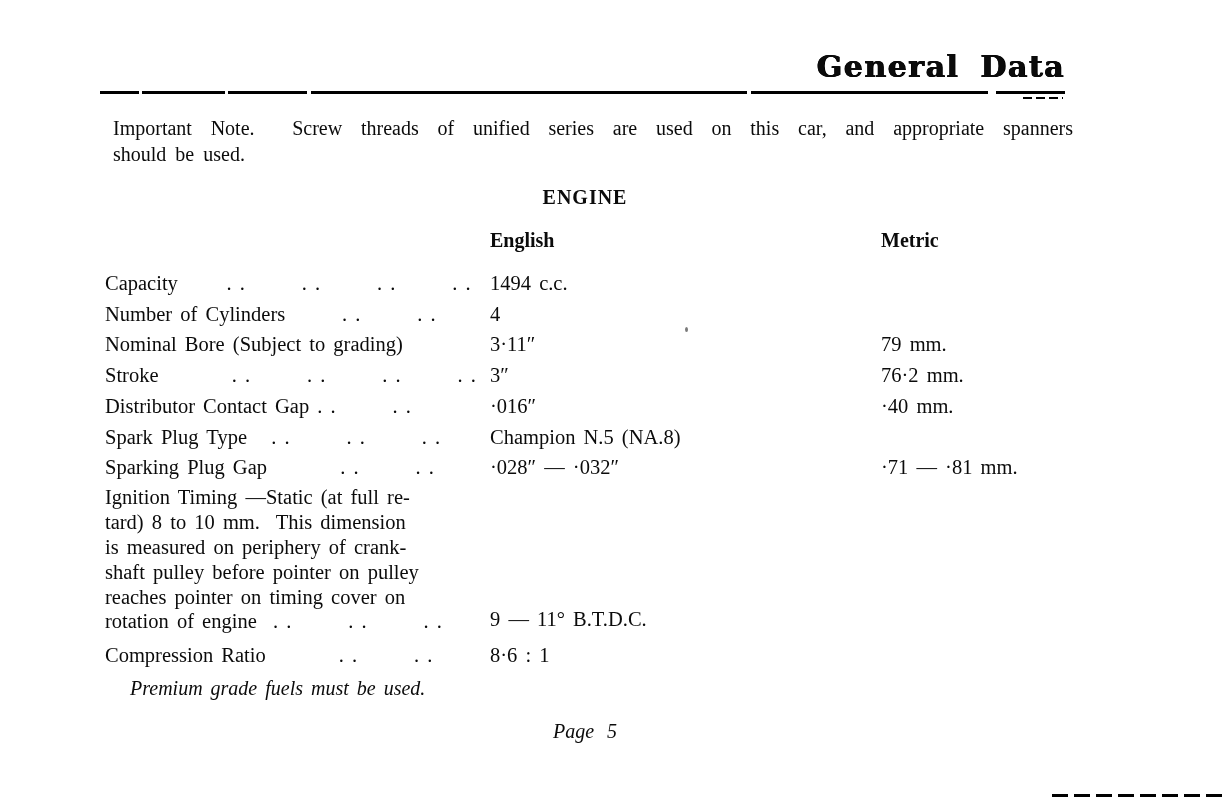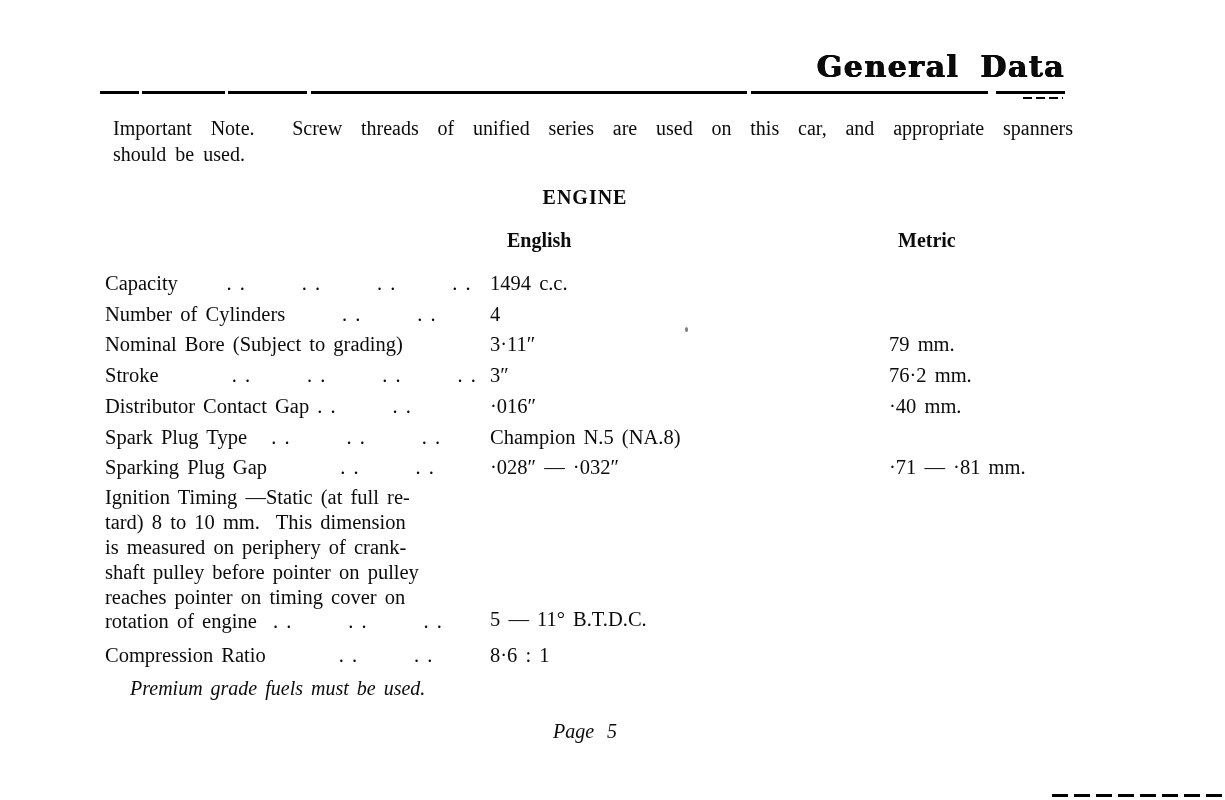--- a/index.html
+++ b/index.html
@@ -74,34 +74,34 @@
   .col-headers {
     position: absolute;
     top: 228px; left: 0;
     width: 100%;
     display: flex;
     font-weight: bold;
     font-size: 20px;
     line-height: 24px;
   }
   .col-spacer { width: 385px; }
-  .col-english { width: 391px; margin-left: 17px; }
+  .col-english { width: 391px; }
   .col-metric { flex: 1; }
   .spec-table {
     position: absolute;
     top: 268px; left: 0;
     width: 100%;
     font-size: 20.5px;
     word-spacing: 3px;
   }
   .spec-row { display: flex; align-items: flex-start; }
   .spec-row .cell { line-height: 30.7px; white-space: pre-wrap; }
   .cell-label { width: 385px; }
   .cell-english { width: 391px; }
-  .cell-metric { flex: 1; margin-left: 8px; }
+  .cell-metric { flex: 1; }
   .row-paragraph { align-items: flex-end; margin-top: 2px; }
   .row-paragraph .cell-label { line-height: 24.9px; }
   .row-last { margin-top: 6px; }
   .footnote {
     position: absolute;
     top: 676px; left: 25px;
     font-size: 20px;
     font-style: italic;
     line-height: 25px;
     word-spacing: 3px;
@@ -198,21 +198,21 @@
         <div class="cell cell-metric">·71 — ·81 mm.</div>
       </div>
 
       <div class="spec-row row-paragraph">
         <div class="cell cell-label">Ignition Timing —Static (at full re-
 tard) 8 to 10 mm.  This dimension
 is measured on periphery of crank-
 shaft pulley before pointer on pulley
 reaches pointer on timing cover on
 rotation of engine  . .       . .       . .</div>
-        <div class="cell cell-english">5 — 11° B.T.D.C.</div>
+        <div class="cell cell-english">9 — 11° B.T.D.C.</div>
         <div class="cell cell-metric"></div>
       </div>
 
       <div class="spec-row row-last">
         <div class="cell cell-label">Compression Ratio         . .       . .</div>
         <div class="cell cell-english">8·6 : 1</div>
         <div class="cell cell-metric"></div>
       </div>
 
     </div>

